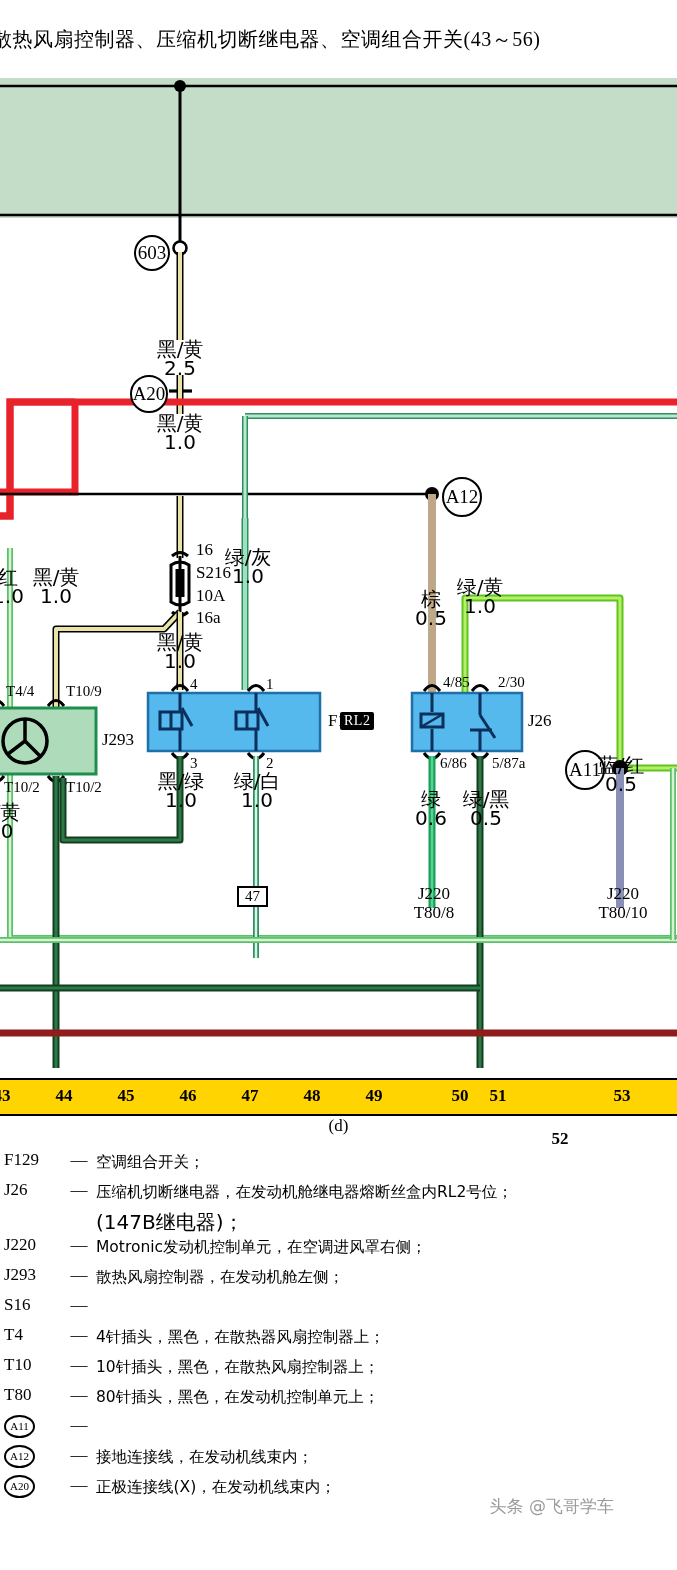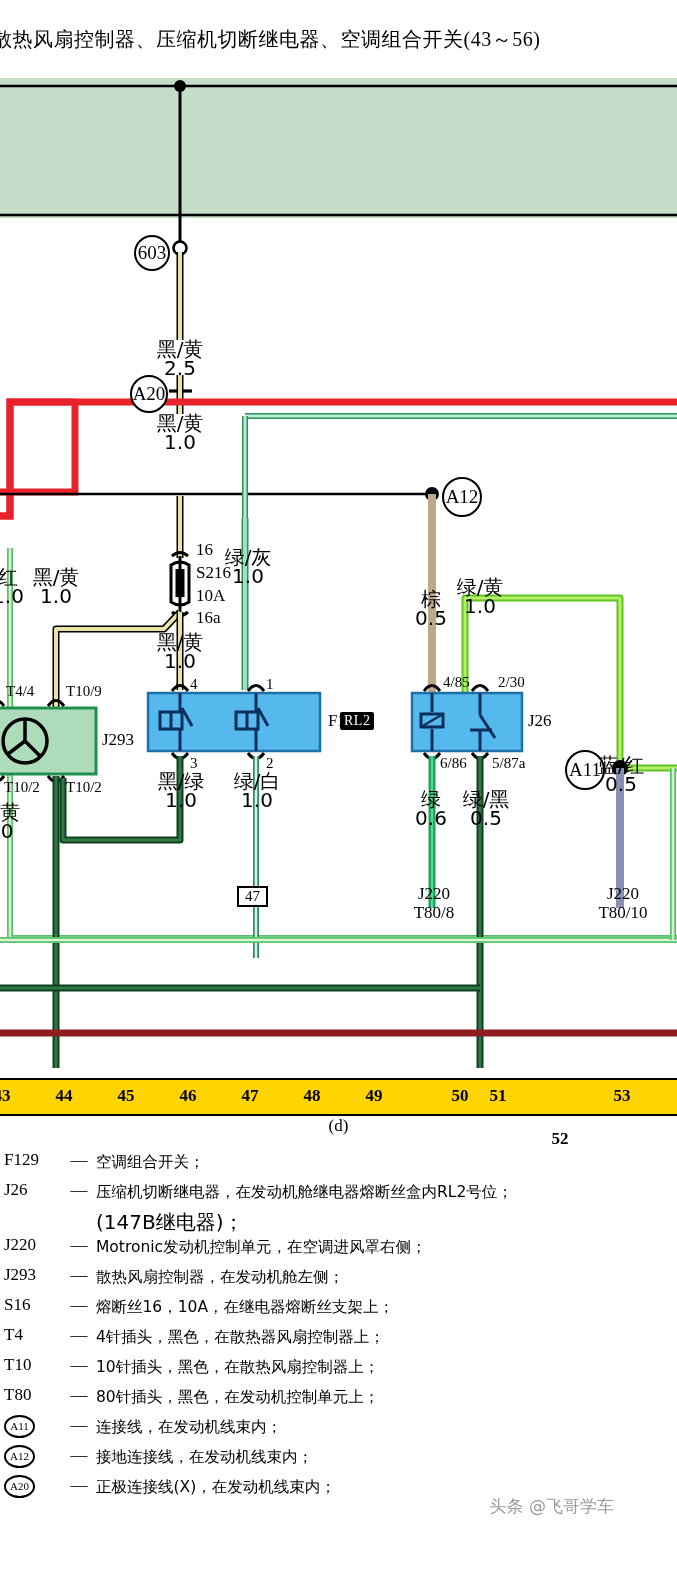--- a/index.html
+++ b/index.html
@@ -392,21 +392,20 @@
 
     <div class="lrow">
       <div class="lkey">J293</div>
       <div class="ldash">—</div>
       <div class="ldesc">散热风扇控制器，在发动机舱左侧；</div>
     </div>
 
     <div class="lrow">
       <div class="lkey">S16</div>
       <div class="ldash">—</div>
-      <div class="ldesc">熔断丝16，10A，在继电器熔断丝支架上；</div>
     </div>
 
     <div class="lrow">
       <div class="lkey">T4</div>
       <div class="ldash">—</div>
       <div class="ldesc">4针插头，黑色，在散热器风扇控制器上；</div>
     </div>
 
     <div class="lrow">
       <div class="lkey">T10</div>
@@ -418,21 +417,20 @@
       <div class="lkey">T80</div>
       <div class="ldash">—</div>
       <div class="ldesc">80针插头，黑色，在发动机控制单元上；</div>
     </div>
 
     <div class="lrow">
       <div class="lkey">
         <span class="keycirc">A11</span>
       </div>
       <div class="ldash">—</div>
-      <div class="ldesc">连接线，在发动机线束内；</div>
     </div>
 
     <div class="lrow">
       <div class="lkey">
         <span class="keycirc">A12</span>
       </div>
       <div class="ldash">—</div>
       <div class="ldesc">接地连接线，在发动机线束内；</div>
     </div>
 

